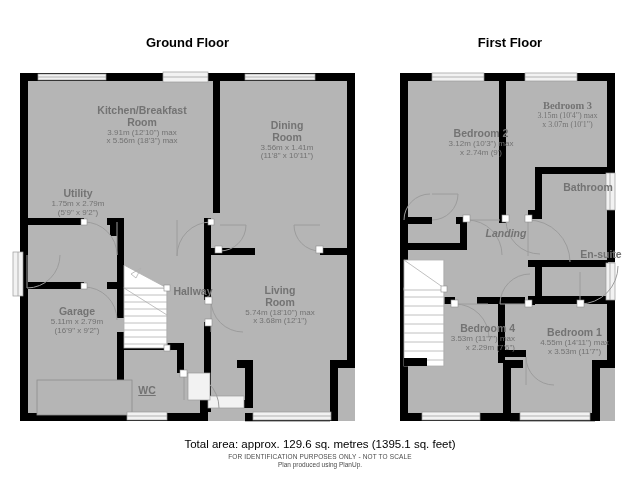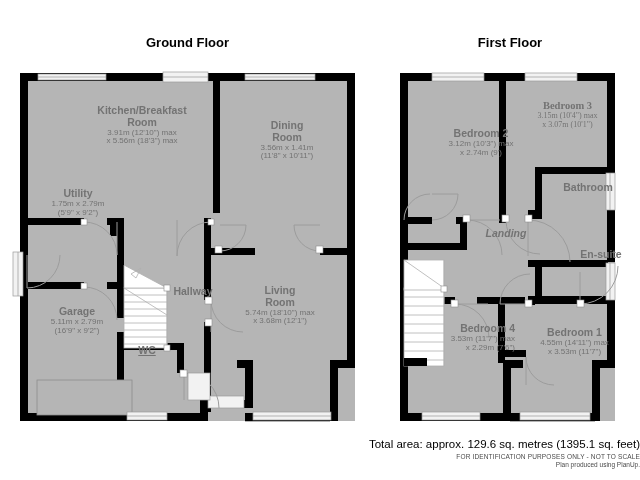--- a/index.html
+++ b/index.html
@@ -63,21 +63,21 @@
     font-size: 8px;
     font-weight: normal;
     display: block;
   }
 
   #footer {
     position: absolute;
     left: 0;
     top: 438px;
     width: 640px;
-    text-align: right;
+    text-align: center;
   }
   #footer-total {
     font-size: 11.5px;
     color: #000000;
     display: block;
     margin-bottom: 3px;
   }
   #footer-note {
     font-size: 6.5px;
     color: #4a4a4a;
@@ -270,21 +270,21 @@
     <span class="room-name">Hallway</span>
   </div>
 
   <div class="room-label" style="left:215px; top:285px; width:130px;">
     <span class="room-name">Living</span>
     <span class="room-name">Room</span>
     <span class="room-dims">5.74m (18'10") max</span>
     <span class="room-dims">x 3.68m (12'1")</span>
   </div>
 
-  <div class="room-label" style="left:127px; top:345px; width:40px;text-decoration:underline;">
+  <div class="room-label" style="left:127px; top:385px; width:40px;text-decoration:underline;">
     <span class="room-name">WC</span>
   </div>
 
   <svg id="svg-first" class="plan-svg" width="260" height="375" viewBox="0 0 260 375">
 
     <g>
       <rect class="floorfill" x="20" y="13" width="215" height="348"></rect>
       <rect class="floorfill" x="130" y="300" width="85" height="62"></rect>
     </g>
 

